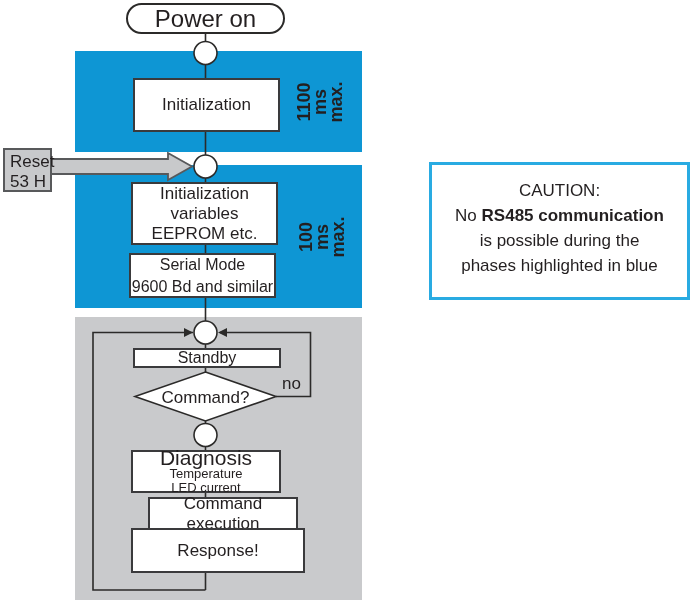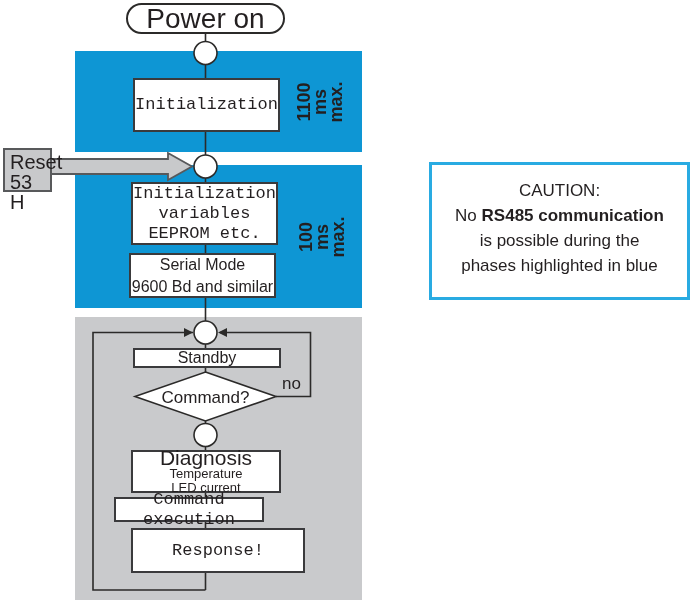--- a/index.html
+++ b/index.html
@@ -32,31 +32,31 @@
   .reset-arrow{fill:var(--reset-gray);stroke:var(--reset-border);stroke-width:1.8;stroke-linejoin:miter;}
   .diamond{fill:#ffffff;stroke:var(--line-dark);stroke-width:1.6;}
   .fbox{
     position:absolute;z-index:3;background:#fff;border:2px solid var(--box-border);
     display:flex;flex-direction:column;align-items:center;justify-content:center;
     text-align:center;box-sizing:border-box;white-space:pre-line;
   }
   .capsule{
     position:absolute;z-index:3;background:#fff;border:2px solid var(--line-dark);
     border-radius:17px;display:flex;align-items:center;justify-content:center;
-    font-size:28px;box-sizing:border-box;
+    font-size:24px;box-sizing:border-box;
   }
   #reset-box{
     position:absolute;z-index:3;background:var(--reset-gray);border:2px solid var(--reset-border);
-    box-sizing:border-box;font-size:20px;line-height:20px;padding:2px 0 0 5px;white-space:pre-line;
+    box-sizing:border-box;font-size:17px;line-height:20px;padding:2px 0 0 5px;white-space:pre-line;
   }
   #caution-box{
     position:absolute;z-index:3;background:#fff;border:3px solid var(--caution-border);
     box-sizing:border-box;text-align:center;font-size:17px;line-height:25px;padding-top:13px;
   }
-  .fs17{font-size:17px;line-height:20px;font-family:Liberation Mono, monospace;}
+  .fs17{font-size:17px;line-height:20px;}
   .fs16{font-size:16px;line-height:22px;}
   #box-standby{font-size:16px;line-height:16px;}
   #box-diagnosis .big{font-size:21px;line-height:18px;}
   #box-diagnosis .small{font-size:13px;line-height:14px;white-space:pre-line;}
   #cmd-label{position:absolute;z-index:3;text-align:center;font-size:17px;}
   #no-label{position:absolute;z-index:3;font-size:17px;}
 </style>
 </head>
 <body>
 
@@ -112,21 +112,21 @@
   <div id="cmd-label" style="left:135px;top:388px;width:141px;">Command?</div>
 
   <div id="no-label" style="left:282px;top:374px;">no</div>
 
   <div class="fbox" id="box-diagnosis" style="left:131px;top:450px;width:150px;height:43px;">
     <div class="big">Diagnosis</div>
     <div class="small">Temperature
 LED current</div>
   </div>
 
-  <div class="fbox fs17" style="left:114px;top:497px;width:150px;height:25px;">Command execution</div>
+  <div class="fbox fs17" style="left:148px;top:497px;width:150px;height:33px;">Command execution</div>
 
   <div class="fbox fs17" style="left:131px;top:528px;width:174px;height:45px;">Response!</div>
 
   <div id="caution-box" style="left:429px;top:162px;width:261px;height:138px;">
     <div>CAUTION:</div>
     <div><span>No </span><b>RS485 communication</b></div>
     <div>is possible during the</div>
     <div>phases highlighted in blue</div>
   </div>
 

